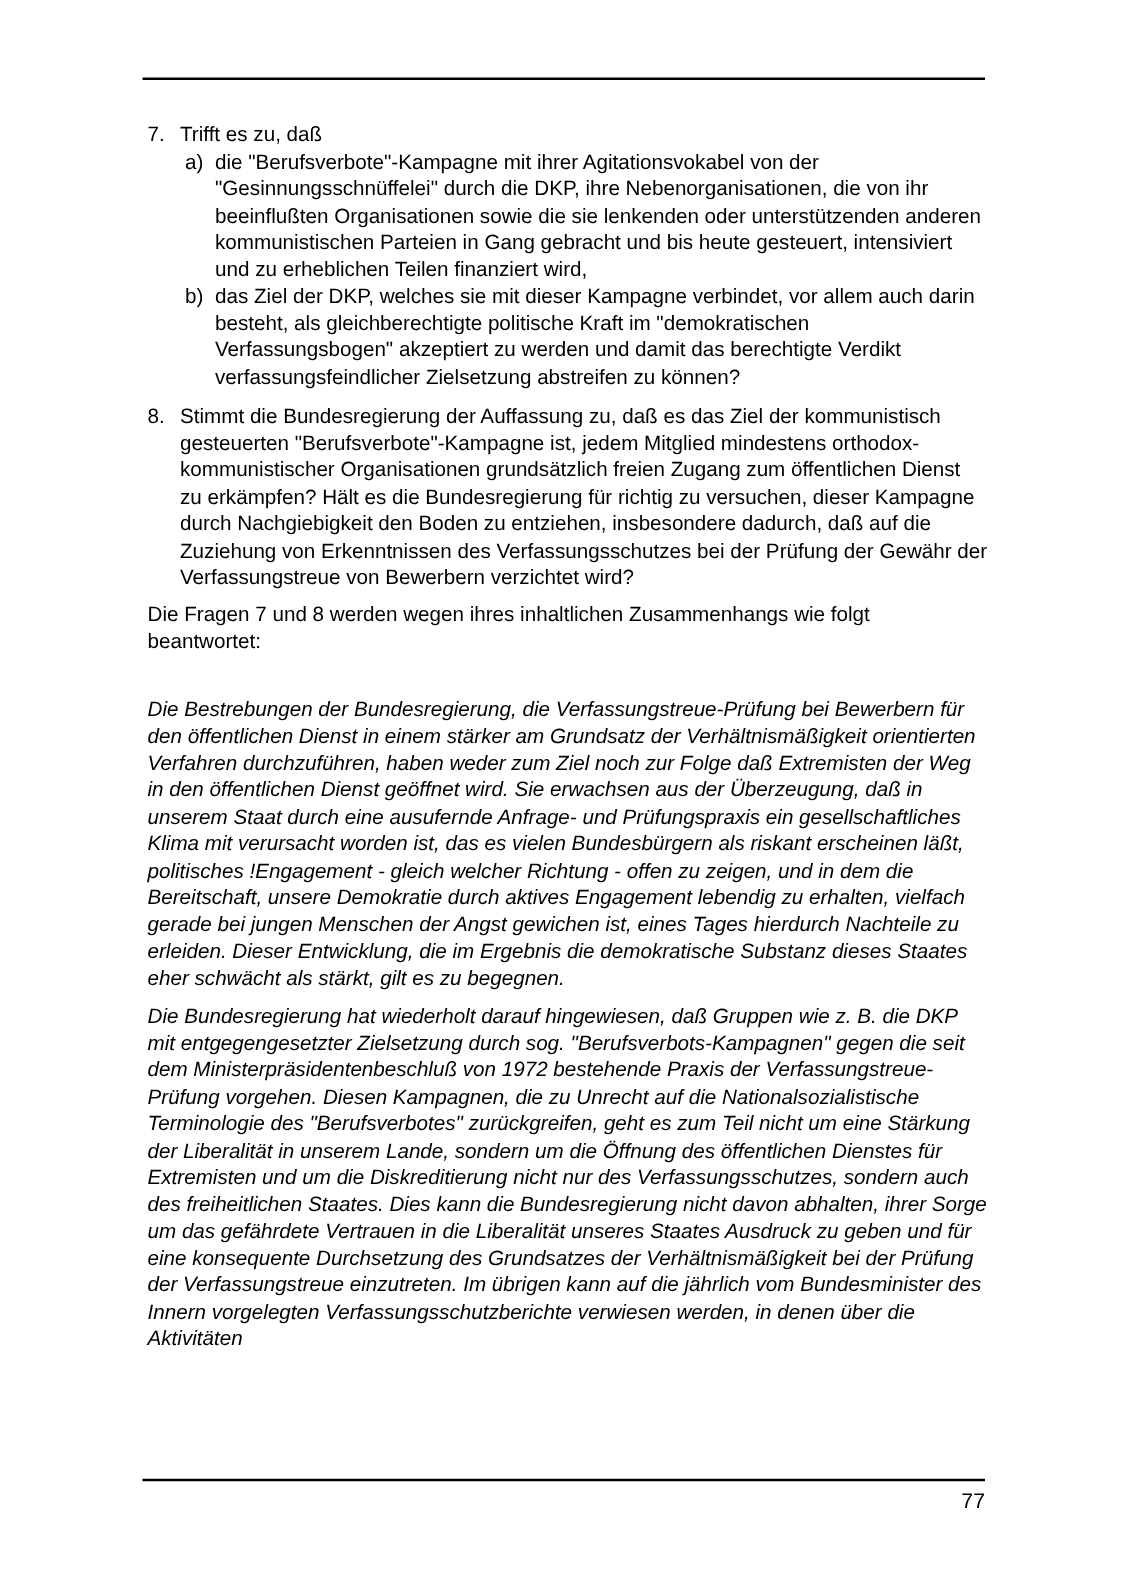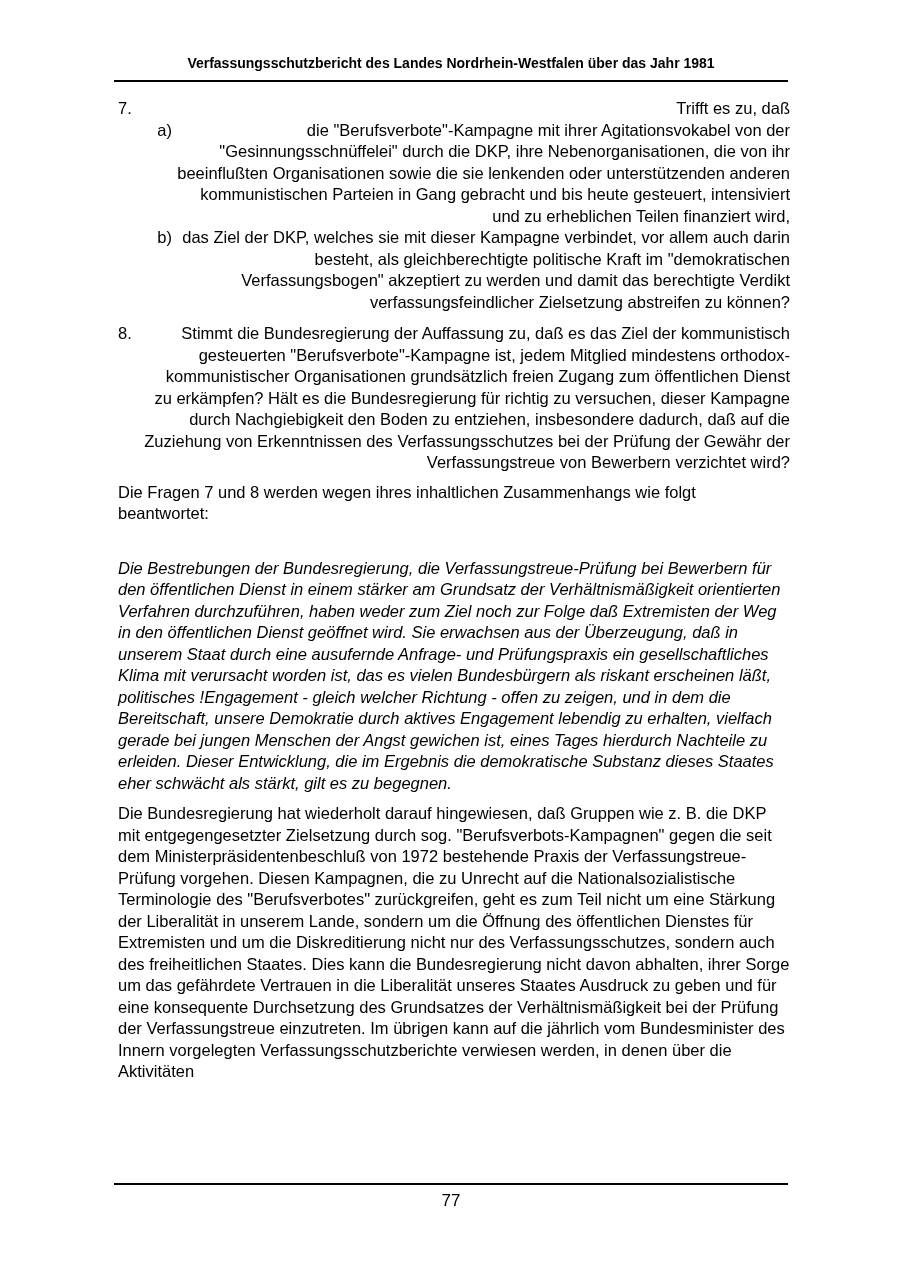--- a/index.html
+++ b/index.html
@@ -38,54 +38,53 @@
   .content {
     position: absolute;
     top: 98px;
     left: 118px;
     width: 672px;
     font-size: 16.5px;
     line-height: 21.5px;
   }
   .question { display: flex; }
   .qnum { width: 26px; flex: none; }
-  .qbody { flex: 1; text-align: right; }
+  .qbody { flex: 1; }
   .subitem { display: flex; margin-left: 4px; }
   .sublabel { width: 24px; flex: none; }
   .subtext { flex: 1; }
   .q7 { margin-bottom: 10px; }
   .q8 { margin-bottom: 8px; }
   .para-intro { margin-bottom: 33px; }
   .para-answer-1 { margin-bottom: 9px; font-style: italic; }
-  .para-answer-2 { margin-bottom: 0; }
+  .para-answer-2 { margin-bottom: 0; font-style: italic; }
   .footer-rule {
     position: absolute;
     top: 1183px;
     left: 114px;
     width: 674px;
     border-bottom: 2px solid #000000;
     height: 0;
   }
   .page-number {
     position: absolute;
     top: 1190px;
     left: 114px;
     width: 674px;
-    text-align: center;
+    text-align: right;
     font-size: 17px;
     line-height: 22px;
   }
 </style>
 </head>
 <body>
 
 <div class="page">
 
   <header class="header">
-    <div class="header-title">Verfassungsschutzbericht des Landes Nordrhein-Westfalen über das Jahr 1981</div>
     <div class="header-rule"></div>
   </header>
 
   <main class="content">
 
     <section class="question q7">
       <span class="qnum">7.</span>
       <div class="qbody">
         <div>Trifft es zu, daß</div>
         <div class="subitem">

